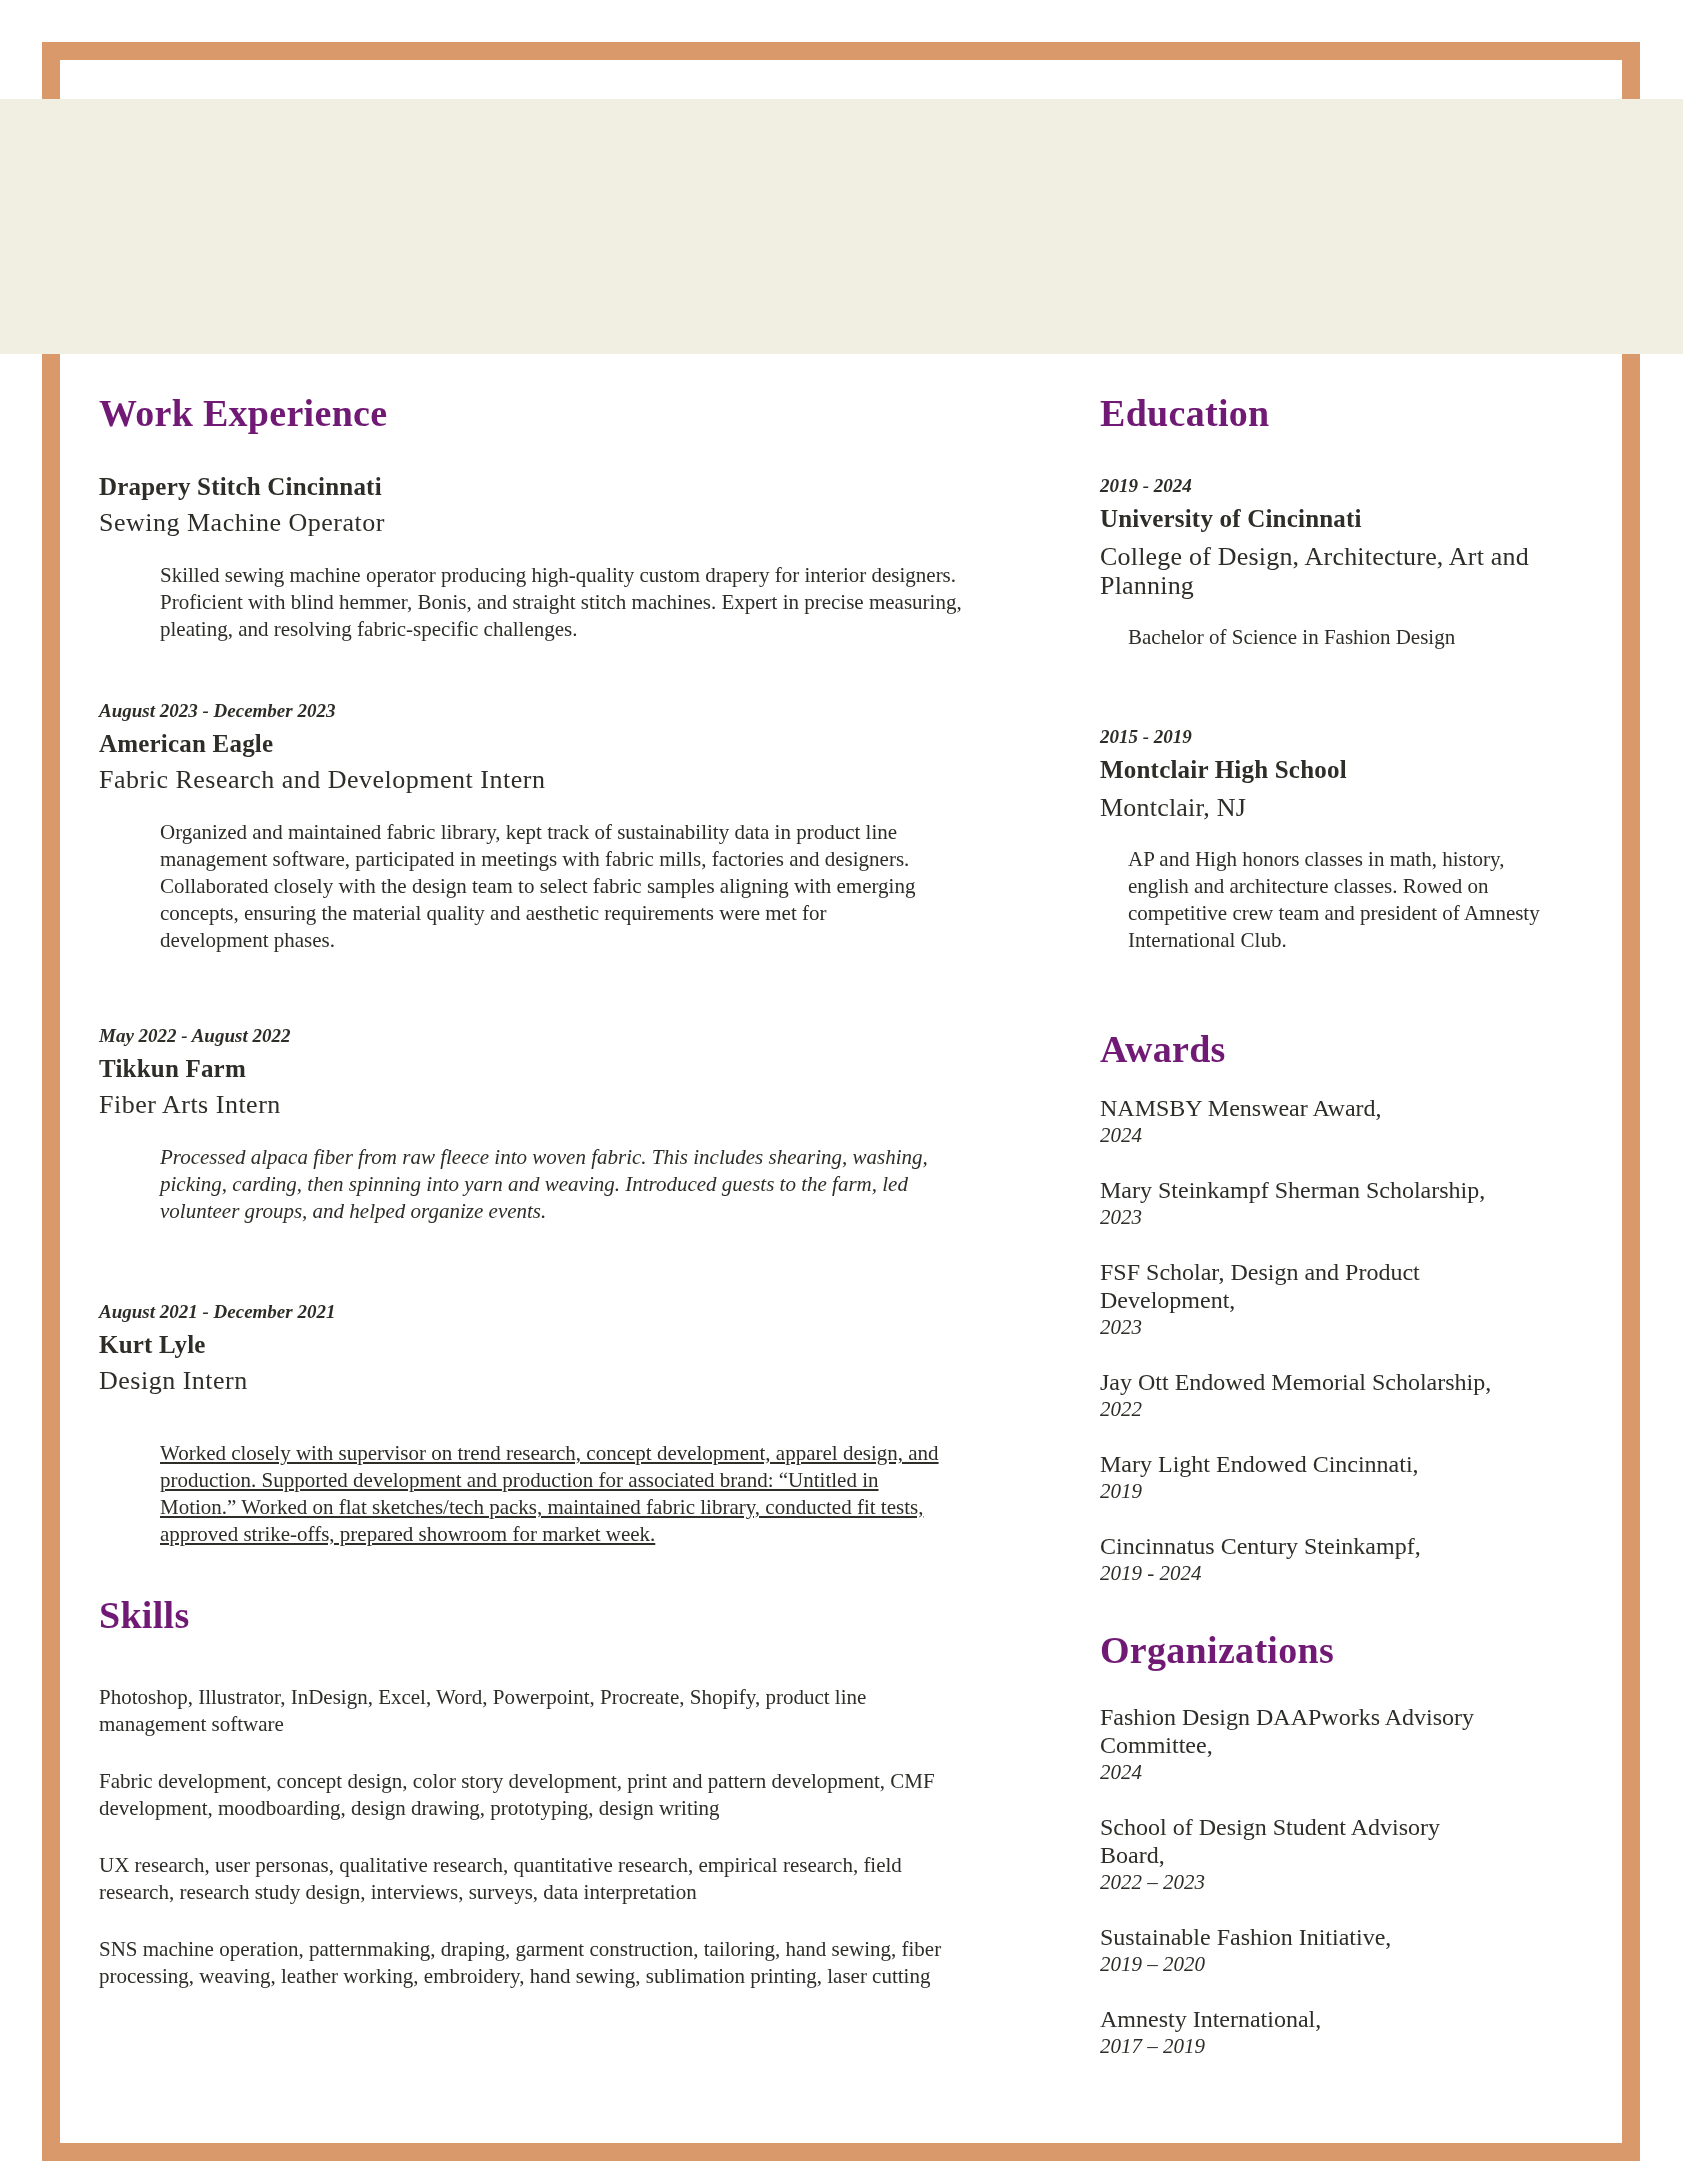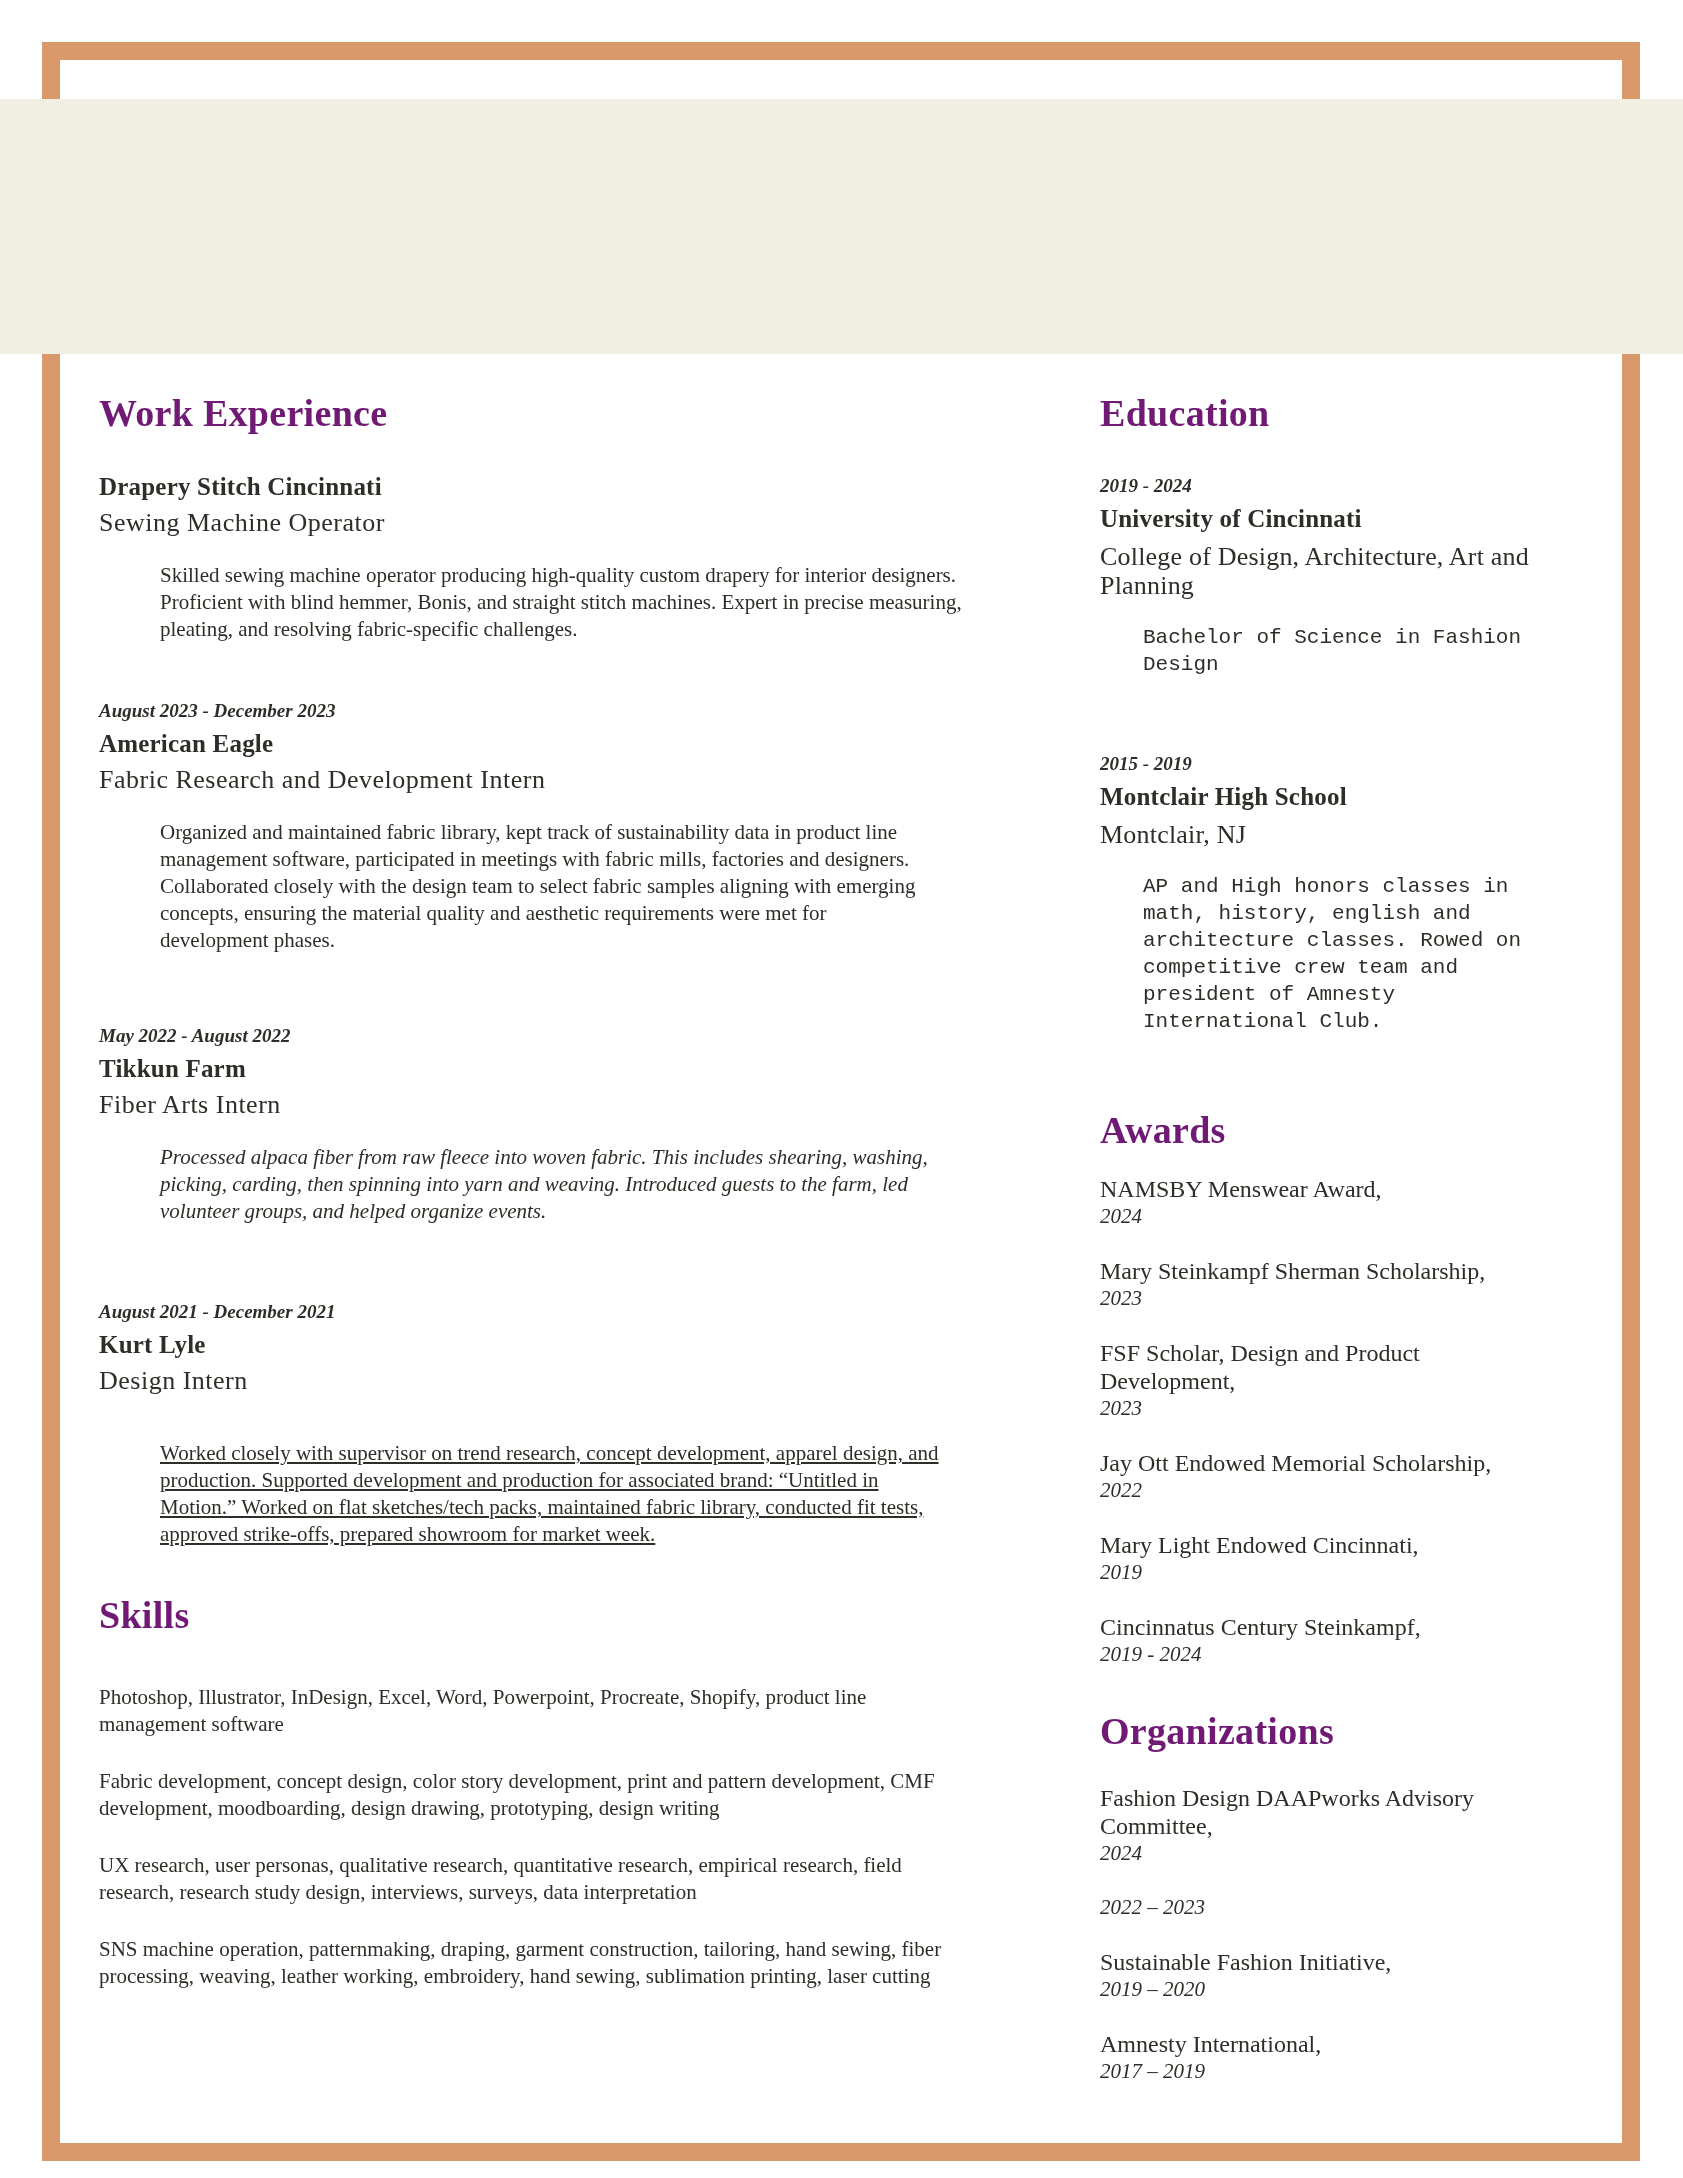--- a/index.html
+++ b/index.html
@@ -69,23 +69,22 @@
     margin: 26px 0 0 0; padding-left: 61px;
   }
   .job { margin: 0; }
   .job.j1 { margin-bottom: 56px; }  .job.j1 .desc { max-width: 913px; }
   .job.j2 { margin-bottom: 70px; }  .job.j2 .desc { max-width: 834px; }
   .job.j3 { margin-bottom: 75px; }  .job.j3 .desc { max-width: 873px; font-style: italic; }
   .job.j4 .desc { margin-top: 46px; max-width: 853px; text-decoration: underline; }
 
   .school { margin-bottom: 74px; }
   .school-detail {
-    font-size: 21px; line-height: 27px; margin: 15px; padding-left: 28px;
+    font-size: 21px; line-height: 27px; margin: 0; padding-left: 28px;
     max-width: 465px;
-    font-family: Liberation Mono, monospace;
   }
 
   .skill-group {
     font-size: 21px; line-height: 27px; margin: 16px 0 30px 0; max-width: 876px;
   }
 
   .award, .org { margin-bottom: 27px; }
   .award-name, .org-name {
     font-size: 24px; line-height: 28px; max-width: 396px;
   }
@@ -190,20 +189,21 @@
     <div class="award-year">2019 - 2024</div>
   </div>
 
   <h2 class="orgs-title">Organizations</h2>
 
   <div class="org">
     <div class="org-name">Fashion Design DAAPworks  Advisory Committee,</div>
     <div class="org-year">2024</div>
   </div>
   <div class="org">
+    <div class="org-name">School of Design Student Advisory Board,</div>
     <div class="org-year">2022 – 2023</div>
   </div>
   <div class="org">
     <div class="org-name">Sustainable Fashion Initiative,</div>
     <div class="org-year">2019 – 2020</div>
   </div>
   <div class="org">
     <div class="org-name">Amnesty International,</div>
     <div class="org-year">2017 – 2019</div>
   </div>

